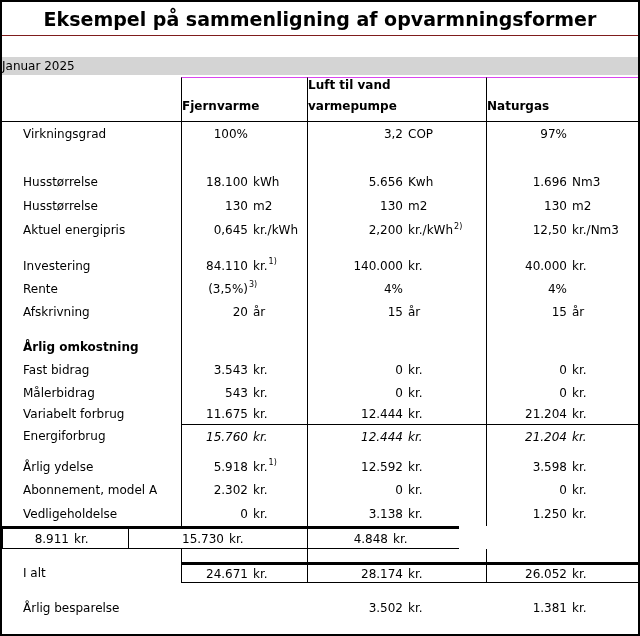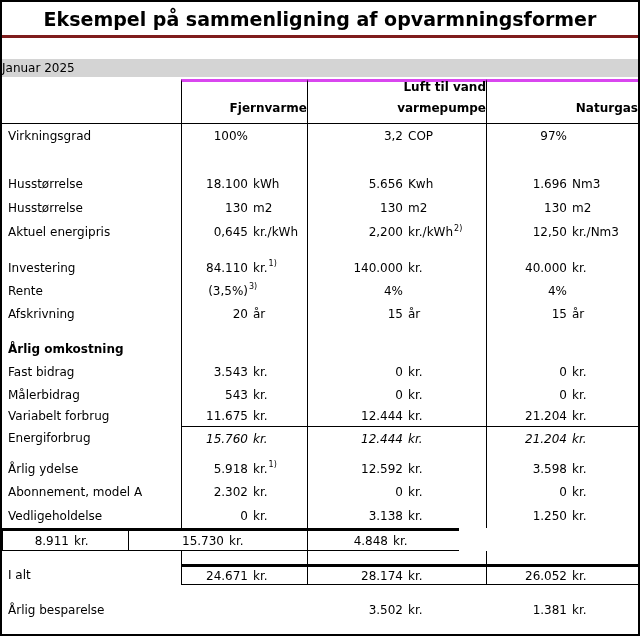--- a/index.html
+++ b/index.html
@@ -3,41 +3,41 @@
 <meta charset="utf-8">
 <style>
   html,body{margin:0;padding:0;background:#fff;}
   .page{
     width:640px;height:636px;box-sizing:border-box;
     border:2px solid #000;background:#fff;color:#000;
     font-family:"DejaVu Sans","Liberation Sans",sans-serif;
     overflow:hidden;
   }
   .titlebox{
-    height:33px;border-bottom:3px solid #7f1d1d;
+    height:33px;border-bottom:1px solid #7f1d1d;
     display:flex;align-items:center;justify-content:center;
     font-weight:bold;font-size:19px;white-space:nowrap;
   }
   .topspacer{height:21px;}
   .grayband{
     height:18px;background:#d4d4d4;
     display:flex;align-items:center;justify-content:flex-start;
     font-size:12px;padding-right:3px;
   }
   .bandgap{height:2px;}
   .hdr{display:flex;height:45px;box-sizing:border-box;border-bottom:1px solid #000;}
   .hdr .lcell{border:none;}
   .hcell{
-    box-sizing:border-box;border-left:1px solid #000;border-top:3px solid #d946ef;
-    display:flex;flex-direction:column;justify-content:flex-end;align-items:flex-end;
+    box-sizing:border-box;border-left:1px solid #000;border-top:1px solid #d946ef;
+    display:flex;flex-direction:column;justify-content:flex-end;align-items:flex-start;
     font-weight:bold;font-size:12px;padding-bottom:4px;line-height:21px;
   }
   .row{display:flex;font-size:12px;box-sizing:border-box;}
   .lcell{
-    width:179px;box-sizing:border-box;padding-left:6px;
+    width:179px;box-sizing:border-box;padding-left:21px;
     display:flex;align-items:center;white-space:nowrap;overflow:hidden;
   }
   .vcell{
     box-sizing:border-box;border-left:1px solid #000;
     display:flex;align-items:center;white-space:nowrap;
   }
   .c1{width:126px;}.c2{width:179px;}.c3{width:152px;}
   .num{display:inline-block;text-align:right;}
   .c1 .num{width:66px;}.c2 .num{width:95px;}.c3 .num{width:80px;}
   .unit:not(:empty){margin-left:5px;}

